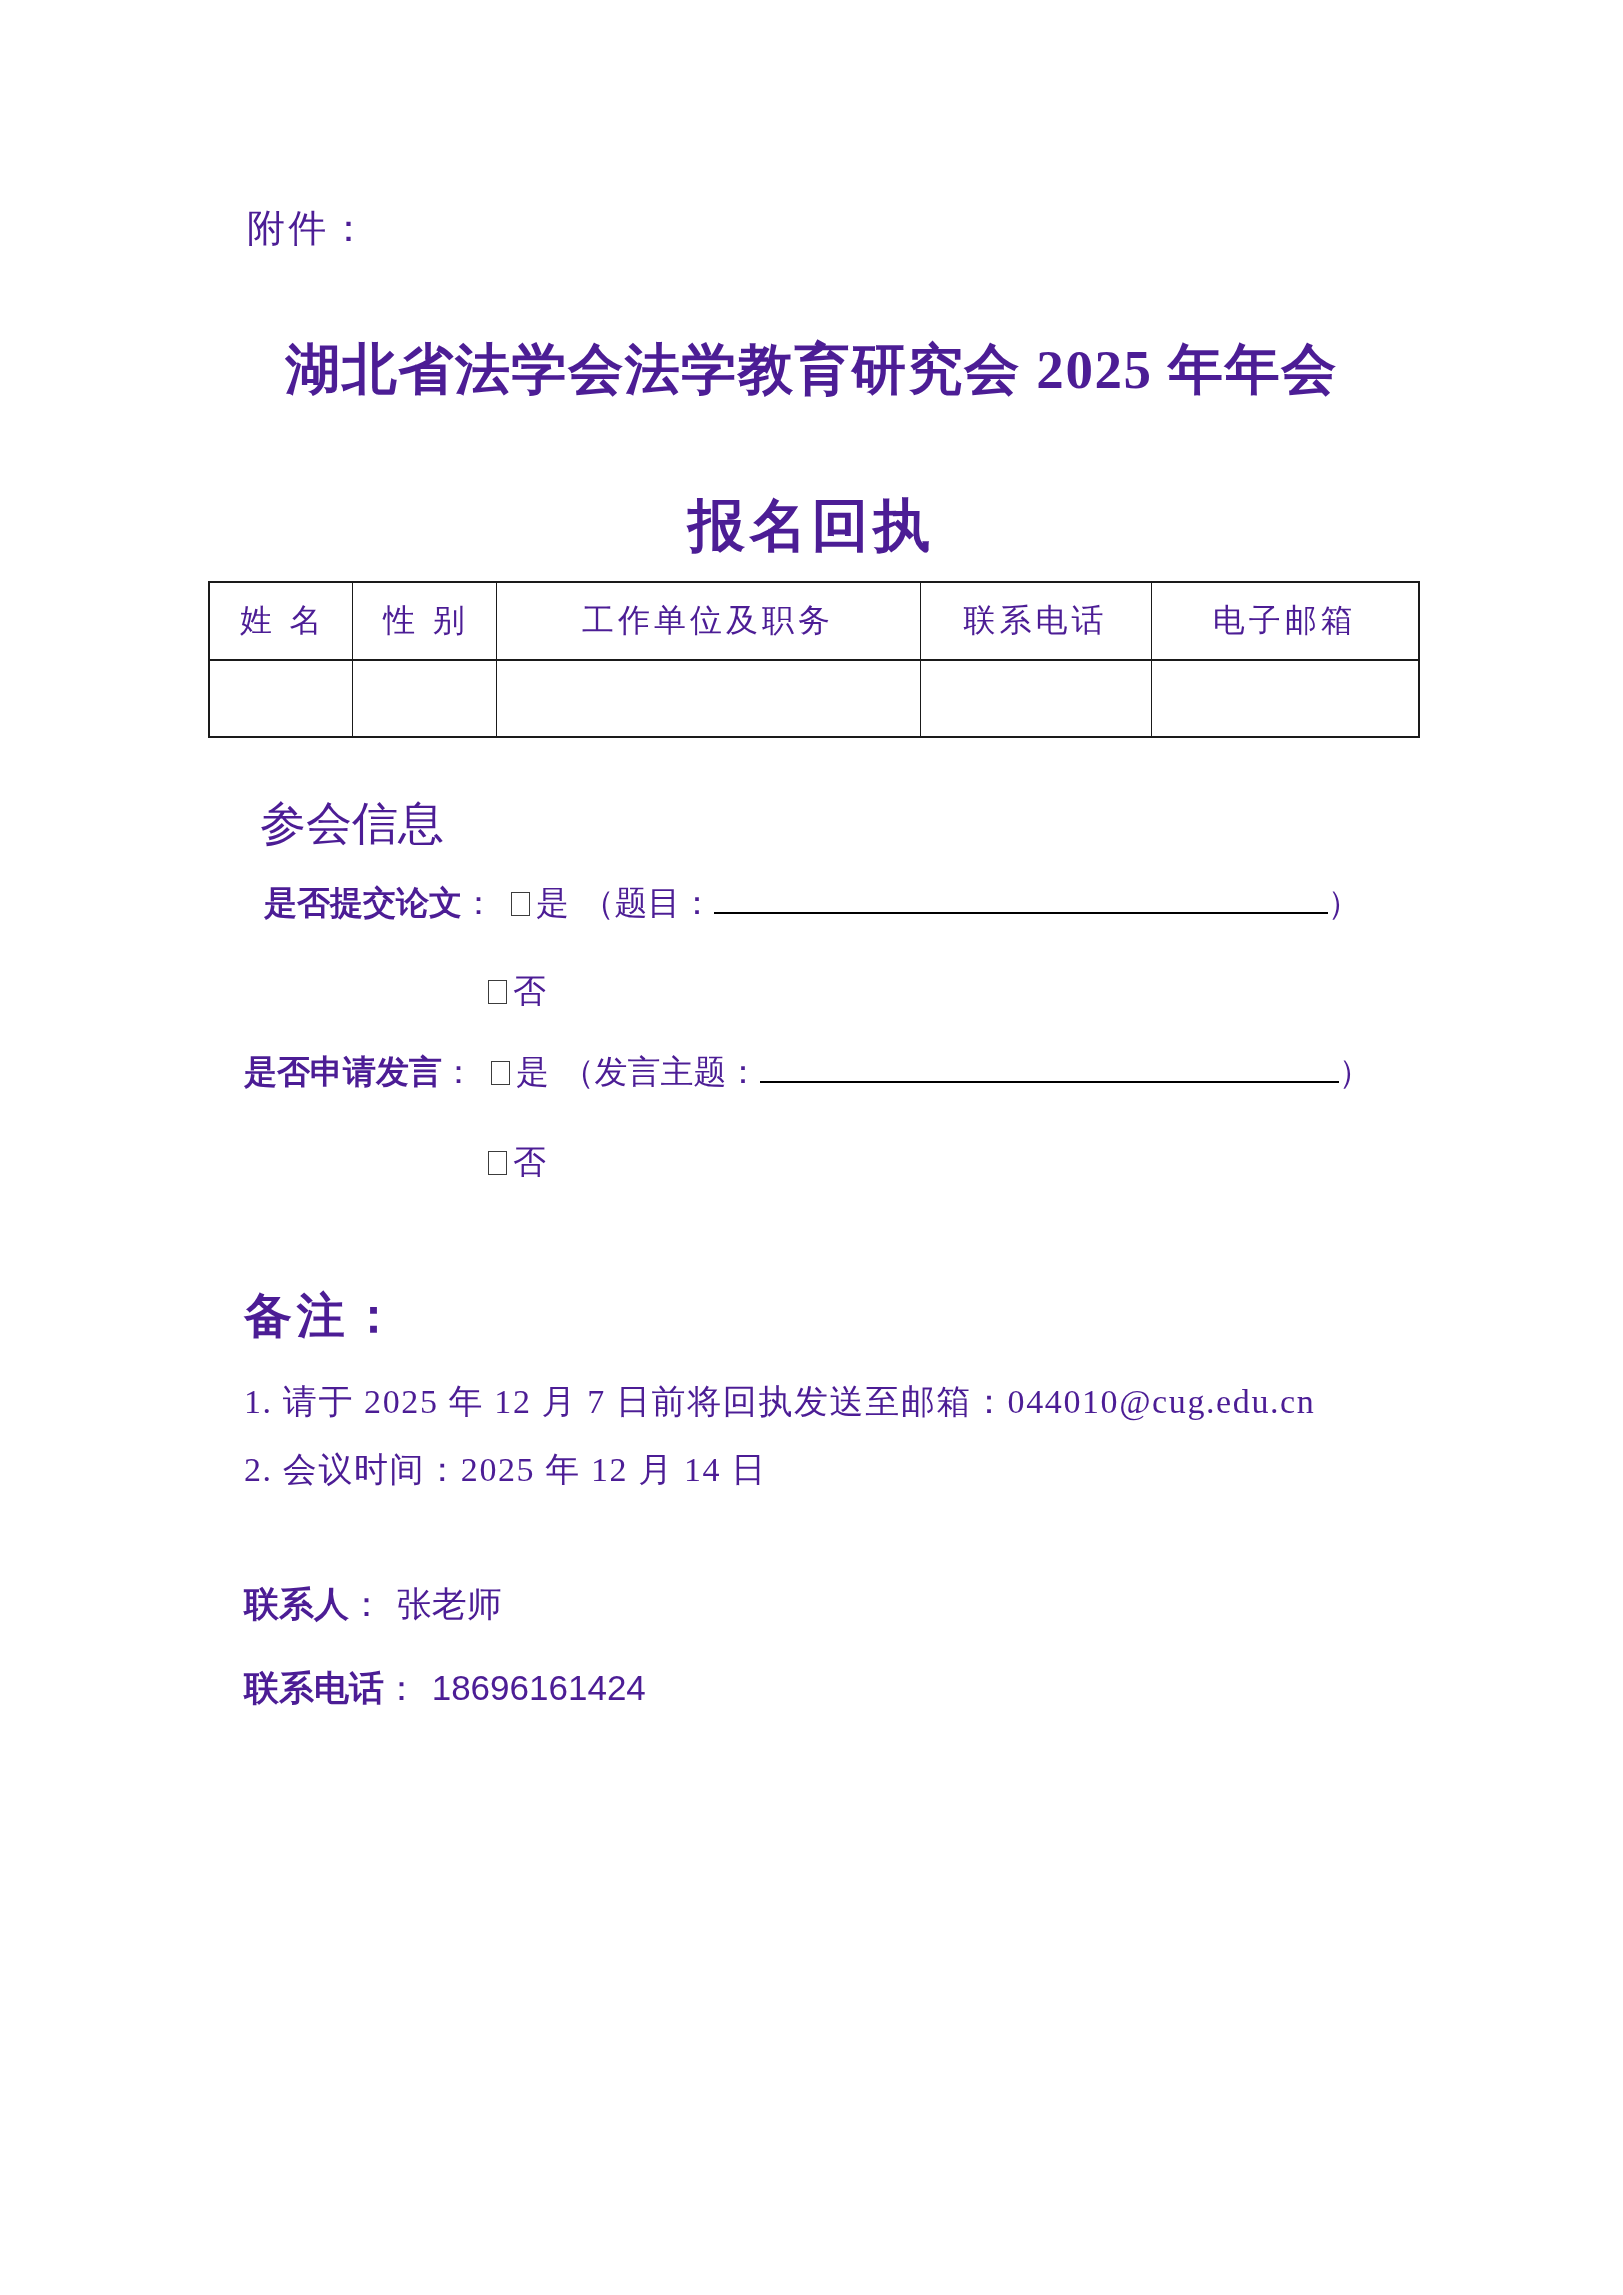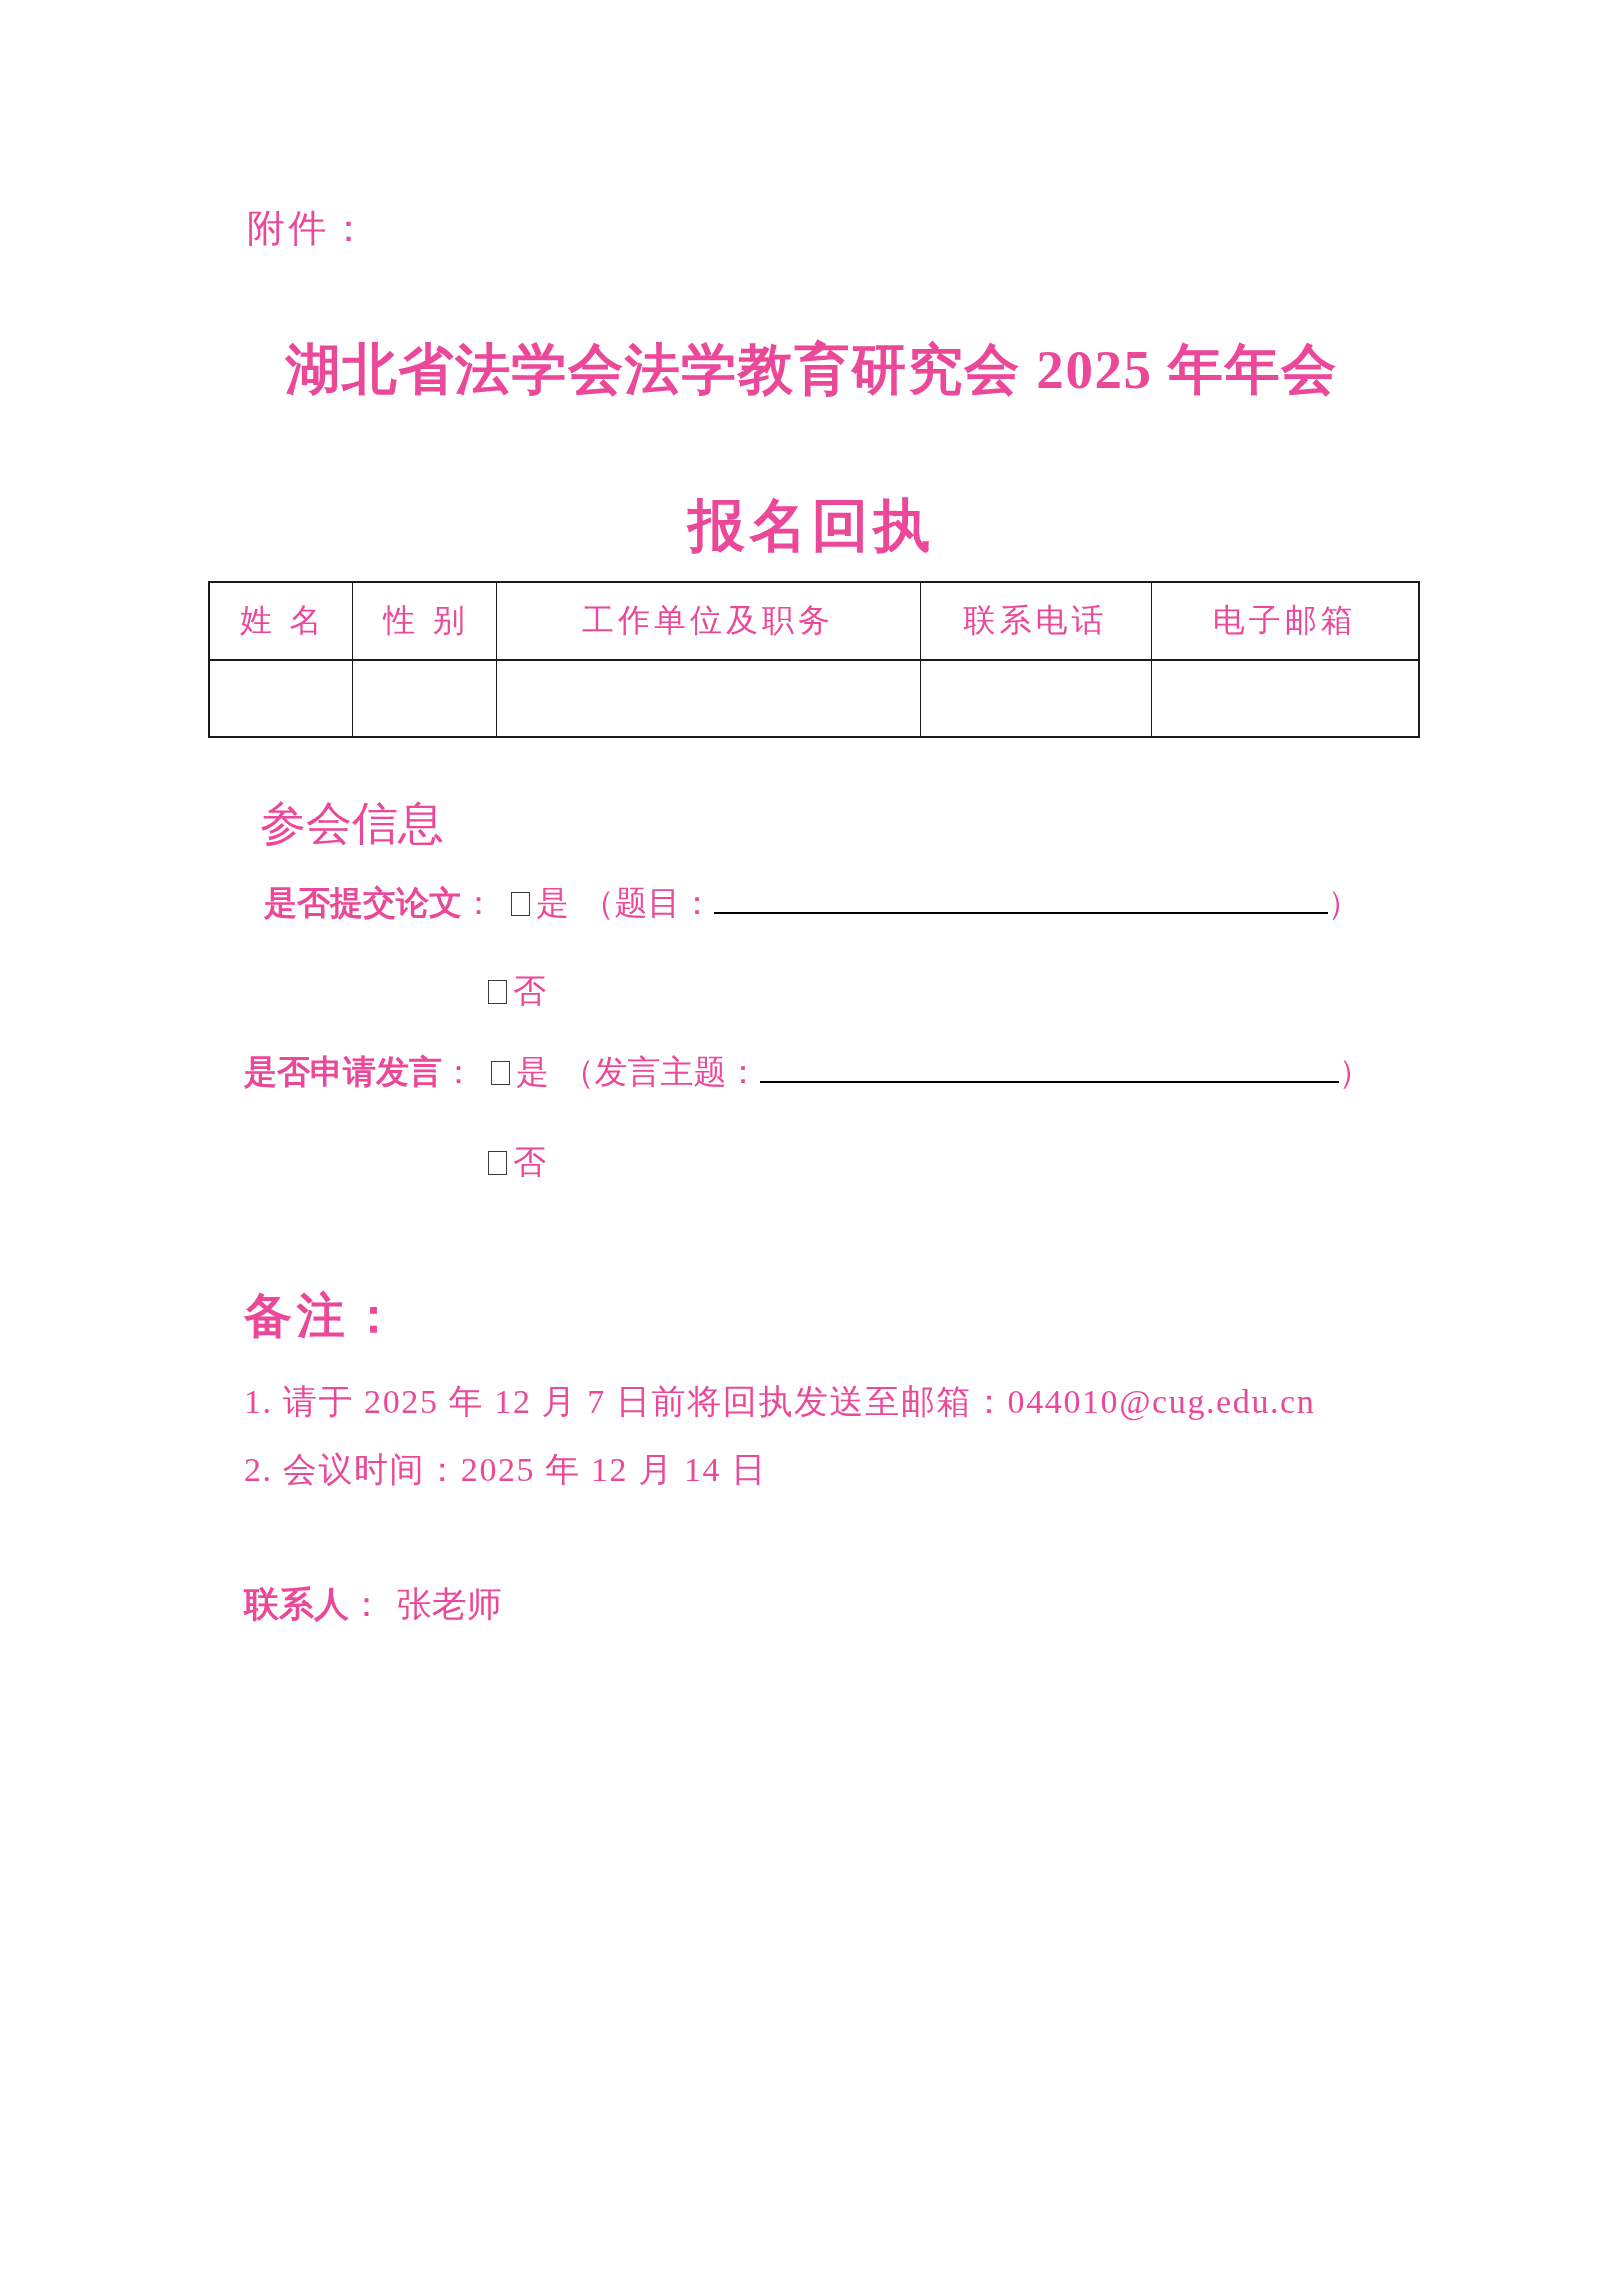--- a/index.html
+++ b/index.html
@@ -1,21 +1,21 @@
 <!DOCTYPE html>
 <html style="font-size:12.7px"><head>
 <meta charset="utf-8">
 <style>
   html,body{margin:0;padding:0;background:#ffffff;}
   .page{
     position:relative;
     width:1623px;
     height:1971px;
     background:#ffffff;
-    color:#ec4899;
+    color:#4c1d95;
     overflow:hidden;
     font-family:"Liberation Serif","DejaVu Serif",serif;
   }
   .abs{position:absolute;white-space:nowrap;}
 
   
   .attachment{left:247px;top:203px;font-size:38px;letter-spacing:3.2px;}
 
   
   .title1{left:0;width:100%;top:333px;text-align:center;font-size:55px;font-weight:bold;letter-spacing:1.6px;}
@@ -135,15 +135,18 @@
 
   <div class="abs remark-heading">备注：</div>
 
   <div class="abs remark-item i1">1. 请于 2025 年 12 月 7 日前将回执发送至邮箱：044010@cug.edu.cn</div>
   <div class="abs remark-item i2">2. 会议时间：2025 年 12 月 14 日</div>
 
   <div class="abs contact-line cp">
     <span class="c-label">联系人</span><span class="c-colon">：</span><span>张老师</span>
   </div>
 
+  <div class="abs contact-line ct">
+    <span class="c-label">联系电话</span><span class="c-colon">：</span><span>18696161424</span>
+  </div>
 
 </div>
 
 
 </body></html>

